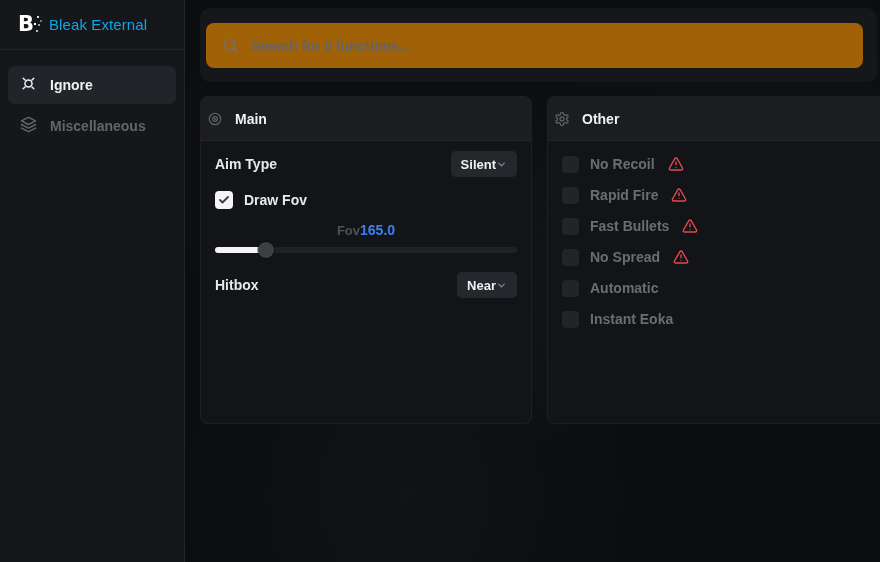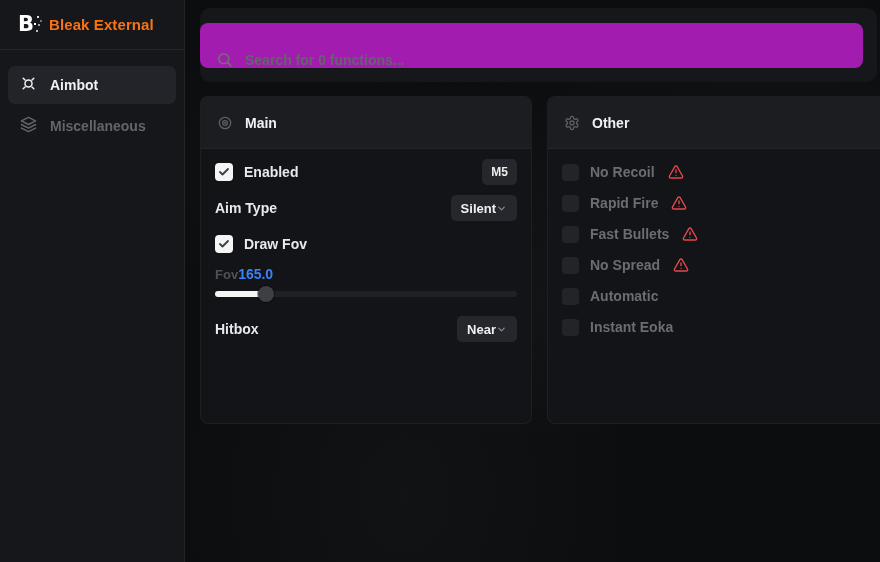--- a/index.html
+++ b/index.html
@@ -31,59 +31,59 @@
     font-family:"DejaVu Sans","Liberation Sans",sans-serif;
     font-weight:bold; font-size:21px; color:#fff; line-height:1;
   }
   .logo .pixels {
     position:absolute; right:2px; top:10px; width:2px; height:2px; background:#fff;
     box-shadow: 3px -7px 0 rgba(255,255,255,.85),
                 4px 1px 0 rgba(255,255,255,.6),
                 2px 7px 0 rgba(255,255,255,.7),
                 6px -3px 0 rgba(255,255,255,.4);
   }
-  .brand-title { font-size:15px; font-weight:700; color:#f97316; letter-spacing:.1px; }
+  .brand-title { font-size:15px; font-weight:400; color:#0ea5e9; letter-spacing:.1px; }
   .nav { padding:16px 8px 0 8px; display:flex; flex-direction:column; gap:3px; }
   .nav-item {
     display:flex; align-items:center; gap:13px; height:38px;
     padding:0 12px; border-radius:7px; cursor:pointer;
     color:#646569; font-size:14px; font-weight:600;
   }
   .nav-item.active { background:#232429; color:#f0f1f2; }
   .nav-item svg { flex:0 0 auto; }
 
   
   .search-wrap {
     position:absolute; left:200px; top:8px; width:677px; height:74px;
     background:#16171b; border-radius:10px;
   }
   .search-box {
-    position:absolute; left:0; right:14px; top:15px; height:45px;
-    background:#a21caf; border-radius:8px;
-    display:flex; align-items:flex-end; gap:12px; padding:0 16px;
+    position:absolute; left:6px; right:14px; top:15px; height:45px;
+    background:#a16207; border-radius:8px;
+    display:flex; align-items:center; gap:12px; padding:0 16px;
   }
   .search-box input {
     flex:1; background:transparent; border:none; outline:none;
     color:#d7d8da; font-size:14px; font-weight:600;
     font-family:"Liberation Sans","DejaVu Sans",sans-serif;
   }
   .search-box input::placeholder { color:#63656b; opacity:1; }
 
   
   .panel {
     position:absolute; top:96px; height:328px;
     background:#131418; border:1px solid rgba(255,255,255,0.05);
     border-radius:8px; overflow:hidden;
   }
   .panel.main-panel  { left:200px; width:332px; }
   .panel.other-panel { left:547px; width:358px; }
   .panel-header {
-    height:52px; background:#1b1d21;
+    height:44px; background:#1b1d21;
     border-bottom:1px solid rgba(255,255,255,0.04);
-    display:flex; align-items:center; gap:12px; padding:0 16px;
+    display:flex; align-items:center; gap:12px; padding:0 6px;
   }
   .panel-title { font-size:14px; font-weight:700; color:#f0f1f2; }
   .panel-body { padding:10px 14px 0 14px; }
 
   .row {
     height:26px; display:flex; align-items:center;
     justify-content:space-between; margin-bottom:10px;
   }
   .row-left { display:flex; align-items:center; gap:11px; }
   .ctl-label { font-size:14px; font-weight:700; color:#e8e9ea; }
@@ -101,21 +101,21 @@
     min-width:34px; height:26px; padding:0 9px; border-radius:5px;
     background:#26272c; color:#eceded; font-size:12px; font-weight:700;
     display:flex; align-items:center; justify-content:center; cursor:pointer;
   }
   .dropdown {
     height:26px; padding:0 10px; border-radius:5px; background:#26272c;
     display:flex; align-items:center; gap:0; cursor:pointer;
   }
   .dropdown .val { font-size:13px; font-weight:700; color:#eef0f1; }
 
-  .fov-head { display:flex; justify-content:flex-start; align-items:center;
+  .fov-head { display:flex; justify-content:center; align-items:center;
     margin-top:4px; height:14px; }
   .fov-label { font-size:13px; font-weight:700; color:#505257; }
   .fov-value { font-size:14px; font-weight:700; color:#3b82f6; }
   .slider { position:relative; height:14px; margin-top:6px; cursor:pointer; }
   .slider .track {
     position:absolute; left:0; right:0; top:4px; height:6px;
     border-radius:3px; background:#1f2125;
   }
   .slider .fill {
     position:absolute; left:0; top:4px; height:6px;
@@ -146,21 +146,21 @@
     <div class="brand-title">Bleak External</div>
   </div>
   <nav class="nav">
     <div class="nav-item active">
       <span>
         <svg width="17" height="17" viewBox="0 0 24 24" fill="none" stroke="currentColor" stroke-width="2.1" stroke-linecap="round">
           <circle cx="12" cy="12" r="5"></circle>
           <path d="M4.5 4.5l2.6 2.6M19.5 4.5l-2.6 2.6M4.5 19.5l2.6-2.6M19.5 19.5l-2.6-2.6"></path>
         </svg>
       </span>
-      <span>Aimbot</span>
+      <span>Ignore</span>
     </div>
     <div class="nav-item">
       <span>
         <svg width="17" height="17" viewBox="0 0 24 24" fill="none" stroke="currentColor" stroke-width="2" stroke-linecap="round" stroke-linejoin="round">
           <path d="M12 2 2 7l10 5 10-5-10-5Z"></path>
             <path d="m2 12 10 5 10-5"></path>
             <path d="m2 17 10 5 10-5"></path>
         </svg>
       </span>
       <span>Miscellaneous</span>
@@ -186,31 +186,20 @@
       <svg width="16" height="16" viewBox="0 0 24 24" fill="none" stroke="#5d5f64" stroke-width="2" stroke-linecap="round">
         <circle cx="12" cy="12" r="8.5"></circle>
           <circle cx="12" cy="12" r="3.5"></circle>
           <circle cx="12" cy="12" r="0.5" fill="#5d5f64"></circle>
       </svg>
     </span>
     <span class="panel-title">Main</span>
   </div>
   <div class="panel-body">
 
-    <div class="row">
-      <div class="row-left">
-        <span class="checkbox checked">
-          <svg class="check" width="12" height="12" viewBox="0 0 24 24" fill="none" stroke="#3c3e43" stroke-width="3.6" stroke-linecap="round" stroke-linejoin="round">
-              <path d="m20 6-11 11-5-5"></path>
-            </svg>
-        </span>
-        <span class="ctl-label">Enabled</span>
-      </div>
-      <span class="keybind">M5</span>
-    </div>
 
     <div class="row">
       <span class="ctl-label">Aim Type</span>
       <span class="dropdown">
         <span class="val">Silent</span>
         <svg width="11" height="11" viewBox="0 0 24 24" fill="none" stroke="#8a8c92" stroke-width="2.6" stroke-linecap="round" stroke-linejoin="round">
             <path d="m6 9 6 6 6-6"></path>
           </svg>
       </span>
     </div>

